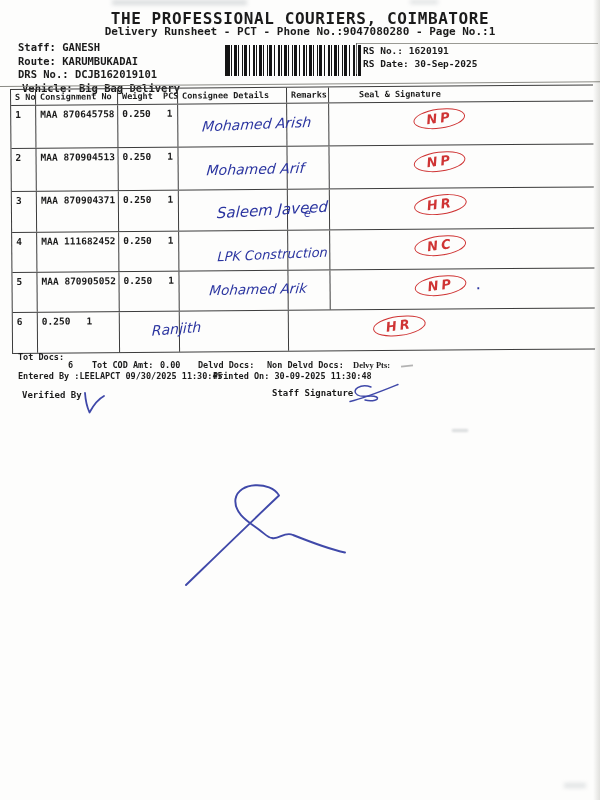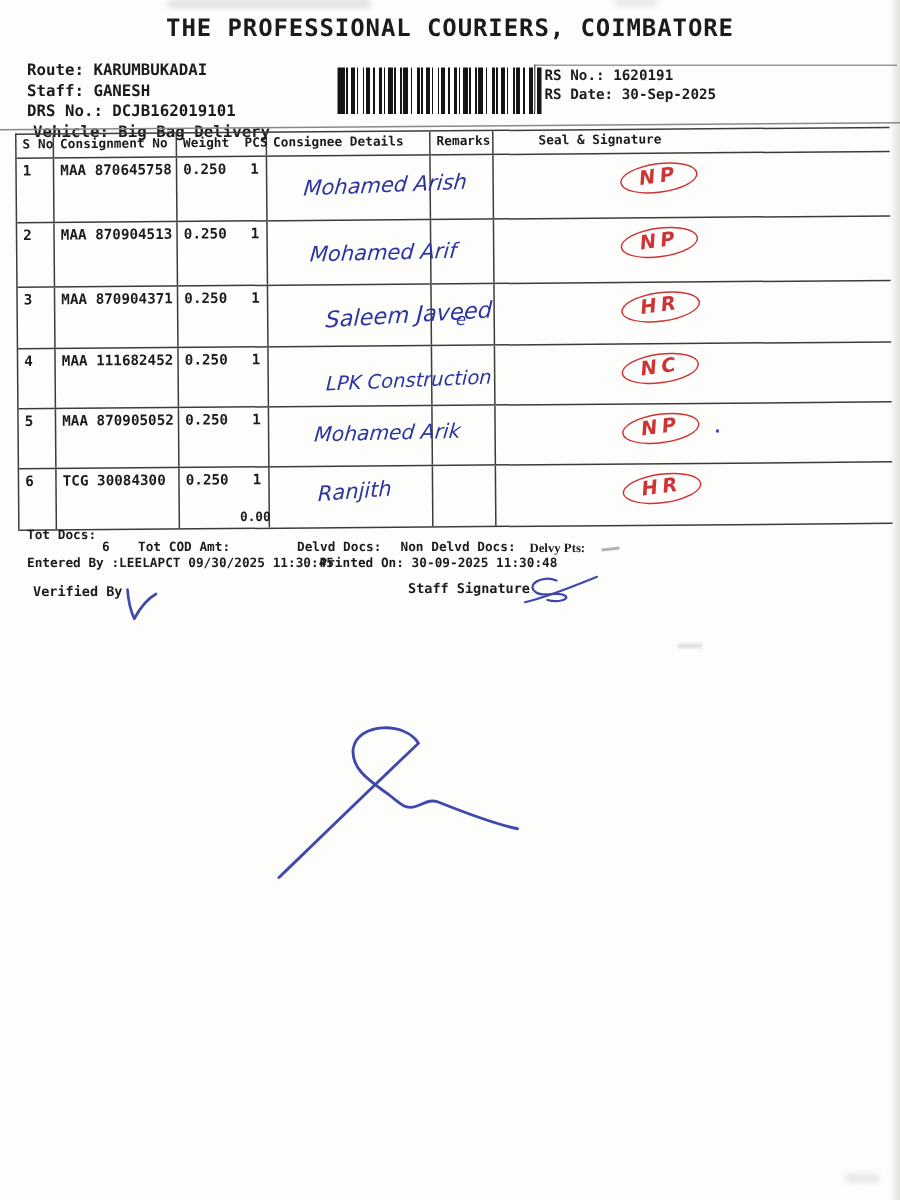--- a/index.html
+++ b/index.html
@@ -70,24 +70,25 @@
 </style>
 </head>
 <body>
 
 <div class="page">
 
   <div class="smudge" style="left:112px;top:0;width:135px;height:5px;opacity:.35;"></div>
   <div class="smudge" style="left:410px;top:0;width:28px;height:4px;opacity:.30;"></div>
 
   <div class="title">THE PROFESSIONAL COURIERS, COIMBATORE</div>
+  <div class="subtitle">Delivery Runsheet - PCT - Phone No.:9047080280 - Page No.:1</div>
 
   <div class="info">
+    <div><span>Staff:</span> <span>GANESH</span></div>
     <div><span>Route:</span> <span>KARUMBUKADAI</span></div>
-    <div><span>Staff:</span> <span>GANESH</span></div>
     <div><span>DRS No.:</span> <span>DCJB162019101</span></div>
     <div class="l4"><span>Vehicle:</span> <span>Big Bag Delivery</span></div>
   </div>
 
   <div class="barcode"></div>
   <div class="rs-hline"></div>
   <div class="rs-vline"></div>
   <div class="rs-block">
     <div><span>RS No.:</span> <span>1620191</span></div>
     <div><span>RS Date:</span> <span>30-Sep-2025</span></div>
@@ -145,32 +146,31 @@
       <div>5</div>
       <div>MAA 870905052</div>
       <div class="wcell"><span>0.250</span><span class="pcs">1</span></div>
       <div class="consignee"><span class="hw" style="font-size:13.5px;transform:rotate(-1deg) skewX(-7deg);margin:7px 0 0 26px;">Mohamed Arik</span></div>
       <div class="remark"><span class="hw"></span></div>
       <div class="sealcell"><span class="seal">NP</span><span class="seal-after">.</span></div>
     </div>
 
     <div class="trow tdata" style="height:41px;">
       <div>6</div>
-      <div>TCG 30084300</div>
       <div class="wcell"><span>0.250</span><span class="pcs">1</span></div>
       <div class="consignee"><span class="hw" style="font-size:14px;transform:rotate(-4deg) skewX(-6deg);margin:6px 0 0 28px;">Ranjith</span></div>
       <div class="remark"><span class="hw"></span></div>
       <div class="sealcell"><span class="seal">HR</span><span class="seal-after"></span></div>
     </div>
   </div>
 
   <span class="foot" style="left:18px;top:352px;">Tot Docs:</span>
   <span class="foot" style="left:68px;top:360px;">6</span>
   <span class="foot" style="left:92px;top:360px;">Tot COD Amt:</span>
-  <span class="foot" style="left:160px;top:340px;">0.00</span>
+  <span class="foot" style="left:160px;top:360px;">0.00</span>
   <span class="foot" style="left:198px;top:360px;">Delvd Docs:</span>
   <span class="foot" style="left:267px;top:360px;">Non Delvd Docs:</span>
   <span class="foot" style="left:353px;top:360px;font-family:Liberation Serif, serif;">Delvy Pts:</span>
   <div class="dash" style="left:401px;top:365px;width:12px;height:2px;transform:rotate(-6deg);"></div>
 
   <span class="foot" style="left:18px;top:371px;">Entered By :LEELAPCT 09/30/2025 11:30:45</span>
   <span class="foot" style="left:213px;top:371px;">Printed On: 30-09-2025 11:30:48</span>
 
   <span class="foot" style="left:22px;top:390px;font-size:9px;">Verified By</span>
   <span class="foot" style="left:272px;top:388px;font-size:9px;">Staff Signature</span>

